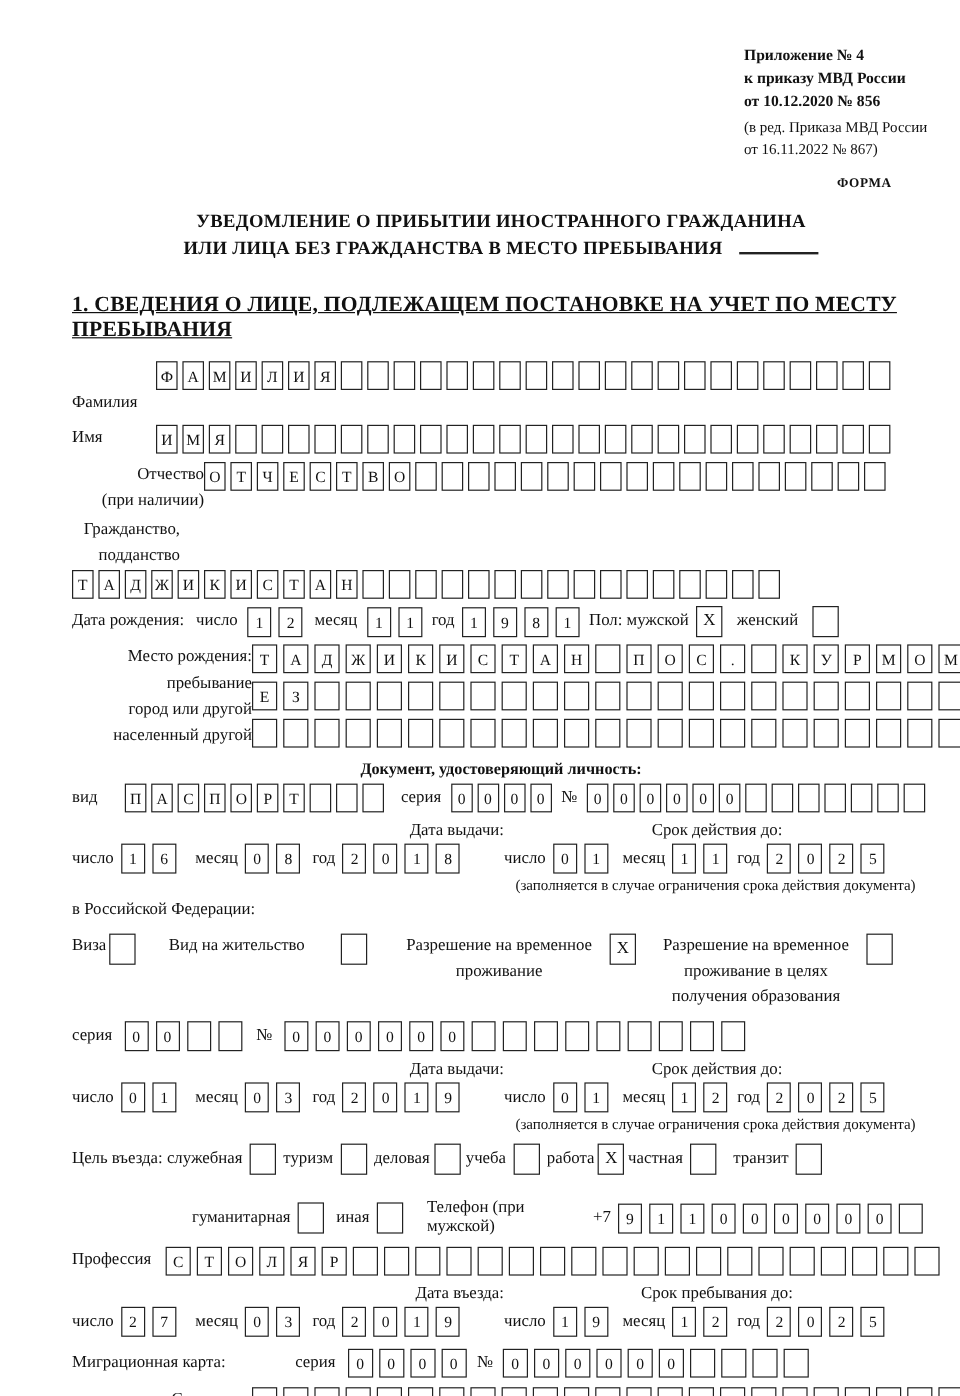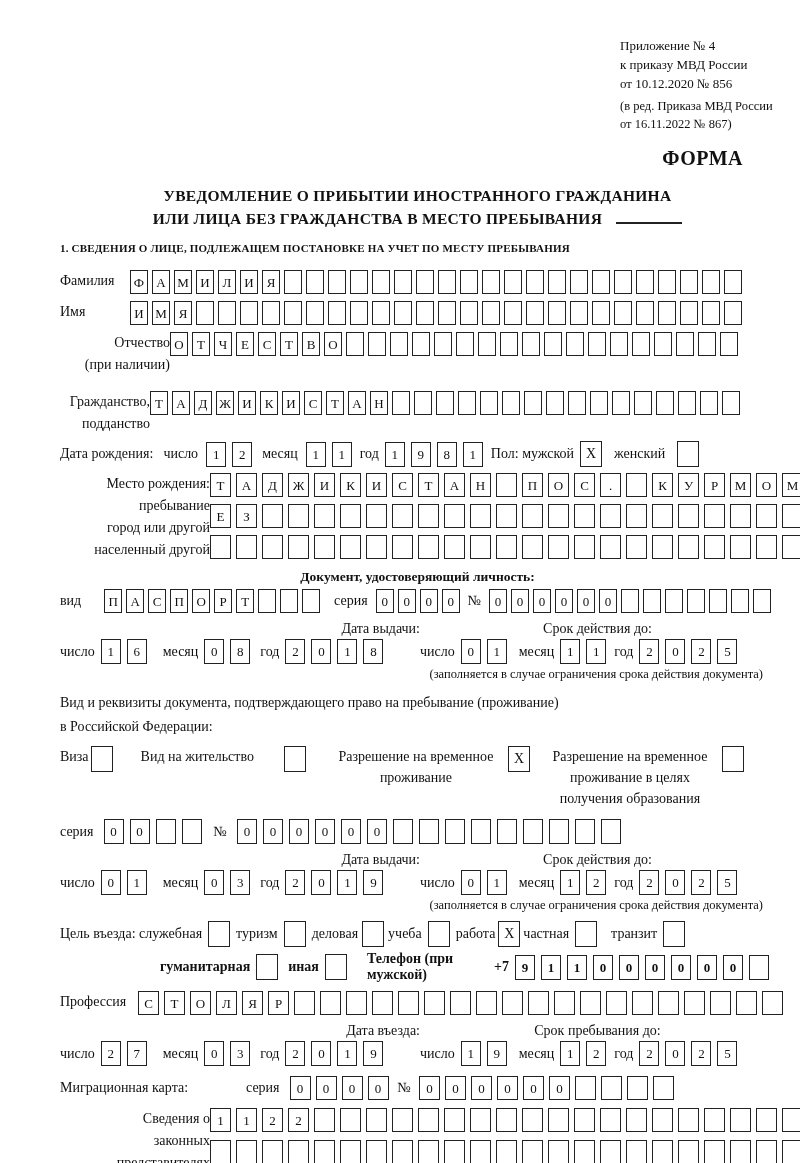--- a/index.html
+++ b/index.html
@@ -1,23 +1,23 @@
 <!DOCTYPE html>
 <html><head>
 <meta charset="utf-8">
 <style>
   html,body{margin:0;padding:0;background:#fff;}
   .page{width:800px;min-height:1163px;box-sizing:border-box;background:#fff;color:#111;
         padding:36px 25px 16px 60px;font-family:"Liberation Serif","DejaVu Serif",serif;font-size:14px;}
-  .ref{margin-left:560px;font-size:13px;line-height:19px;}
+  .ref{margin-left:560px;font-size:13px;line-height:19px;font-weight:bold;}
   .ref2{margin-left:560px;font-size:12.5px;line-height:18px;margin-top:4px;}
-  .forma{font-weight:bold;font-size:20px;text-align:right;padding-right:32px;margin-top:14px;letter-spacing:.5px;}
+  .forma{font-weight:bold;font-size:11px;text-align:right;padding-right:32px;margin-top:14px;letter-spacing:.5px;}
   .title{margin-top:14px;text-align:center;font-weight:bold;font-size:15.5px;line-height:23px;letter-spacing:.3px;}
   .blank{display:inline-block;width:66px;border-bottom:2px solid #222;height:14px;margin-left:14px;}
-  .sect{margin-top:12px;font-weight:bold;font-size:11px;letter-spacing:.2px;}
+  .sect{margin-top:24px;font-weight:bold;font-size:18px;letter-spacing:.2px;text-decoration:underline;}
   .row{display:flex;align-items:flex-start;margin-top:7px;}
   .lbl{line-height:22px;flex:0 0 auto;}
   .lbl2{line-height:22px;text-align:right;}
   .cells{display:flex;flex:0 0 auto;}
   .cell{box-sizing:border-box;flex:0 0 auto;width:18px;height:24px;border:1.8px solid #222;margin-right:4px;
         display:flex;align-items:center;justify-content:center;font-size:13px;line-height:1;}
   .w .cell{width:21px;margin-right:5px;}
   .dt .cell{width:20px;height:25px;margin-right:6px;}
   .cbox{box-sizing:border-box;flex:0 0 auto;display:inline-flex;width:22px;height:26px;border:1.8px solid #222;
         align-items:center;justify-content:center;font-size:14px;margin:0 6px;}
@@ -52,21 +52,21 @@
   <div class="forma">ФОРМА</div>
 
   <div class="title">
     <div>УВЕДОМЛЕНИЕ О ПРИБЫТИИ ИНОСТРАННОГО ГРАЖДАНИНА</div>
     <div><span>ИЛИ ЛИЦА БЕЗ ГРАЖДАНСТВА В МЕСТО ПРЕБЫВАНИЯ</span><span class="blank"></span></div>
   </div>
 
   <div class="sect">1. СВЕДЕНИЯ О ЛИЦЕ, ПОДЛЕЖАЩЕМ ПОСТАНОВКЕ НА УЧЕТ ПО МЕСТУ ПРЕБЫВАНИЯ</div>
 
   <div class="row" style="margin-top:16px;">
-    <span class="lbl" style="width:70px;">Фамилия</span>
+    <span class="lbl" style="width:70px;margin-top:24px;">Фамилия</span>
     <div class="cells">
         <span class="cell">Ф</span>
         <span class="cell">А</span>
         <span class="cell">М</span>
         <span class="cell">И</span>
         <span class="cell">Л</span>
         <span class="cell">И</span>
         <span class="cell">Я</span>
         <span class="cell"></span>
         <span class="cell"></span>
@@ -154,21 +154,21 @@
         <span class="cell"></span>
         <span class="cell"></span>
         <span class="cell"></span>
         <span class="cell"></span>
         <span class="cell"></span>
         <span class="cell"></span>
         <span class="cell"></span>
       </div>
   </div>
 
-  <div class="row" style="margin-top:15px;">
+  <div class="row" style="margin-top:2px;flex-direction:column;">
     <div style="width:90px;flex:0 0 auto;">
       <div class="lbl2">Гражданство,</div>
       <div class="lbl2">подданство</div>
     </div>
     <div class="cells">
         <span class="cell">Т</span>
         <span class="cell">А</span>
         <span class="cell">Д</span>
         <span class="cell">Ж</span>
         <span class="cell">И</span>
@@ -389,21 +389,20 @@
       <div class="cells dt">
           <span class="cell">2</span>
           <span class="cell">0</span>
           <span class="cell">2</span>
           <span class="cell">5</span>
         </div>
     </div>
   </div>
   <div class="note">(заполняется в случае ограничения срока действия документа)</div>
 
-  <div class="txt">Вид и реквизиты документа, подтверждающего право на пребывание (проживание)</div>
   <div class="txt" style="margin-top:2px;">в Российской Федерации:</div>
 
   <div class="ckrow">
     <div class="ckitem">
       <span class="lbl2">Виза</span>
       <span class="cbox" style="margin-left:2px;"></span>
     </div>
     <div class="ckitem" style="margin-left:22px;">
       <span class="lbl2">Вид на жительство</span>
       <span class="cbox" style="margin-left:30px;"></span>
@@ -510,21 +509,21 @@
     <span class="t">учеба</span>
     <span class="cbox"></span>
     <span class="t">работа</span>
     <span class="cbox" style="margin:0 3px;">X</span>
     <span class="t">частная</span>
     <span class="cbox"></span>
     <span class="t" style="margin-left:8px;">транзит</span>
     <span class="cbox"></span>
   </div>
 
-  <div class="dtrow" style="margin-top:4px;margin-left:100px;font-weight:bold;">
+  <div class="dtrow" style="margin-top:20px;margin-left:100px;">
     <span class="t">гуманитарная</span>
     <span class="cbox"></span>
     <span class="t" style="margin-left:4px;">иная</span>
     <span class="cbox"></span>
     <span class="t" style="margin-left:14px;">Телефон (при мужской)</span>
     <span class="t" style="margin-left:18px;margin-right:6px;">+7</span>
     <div class="cells dt">
         <span class="cell">9</span>
         <span class="cell">1</span>
         <span class="cell">1</span>

